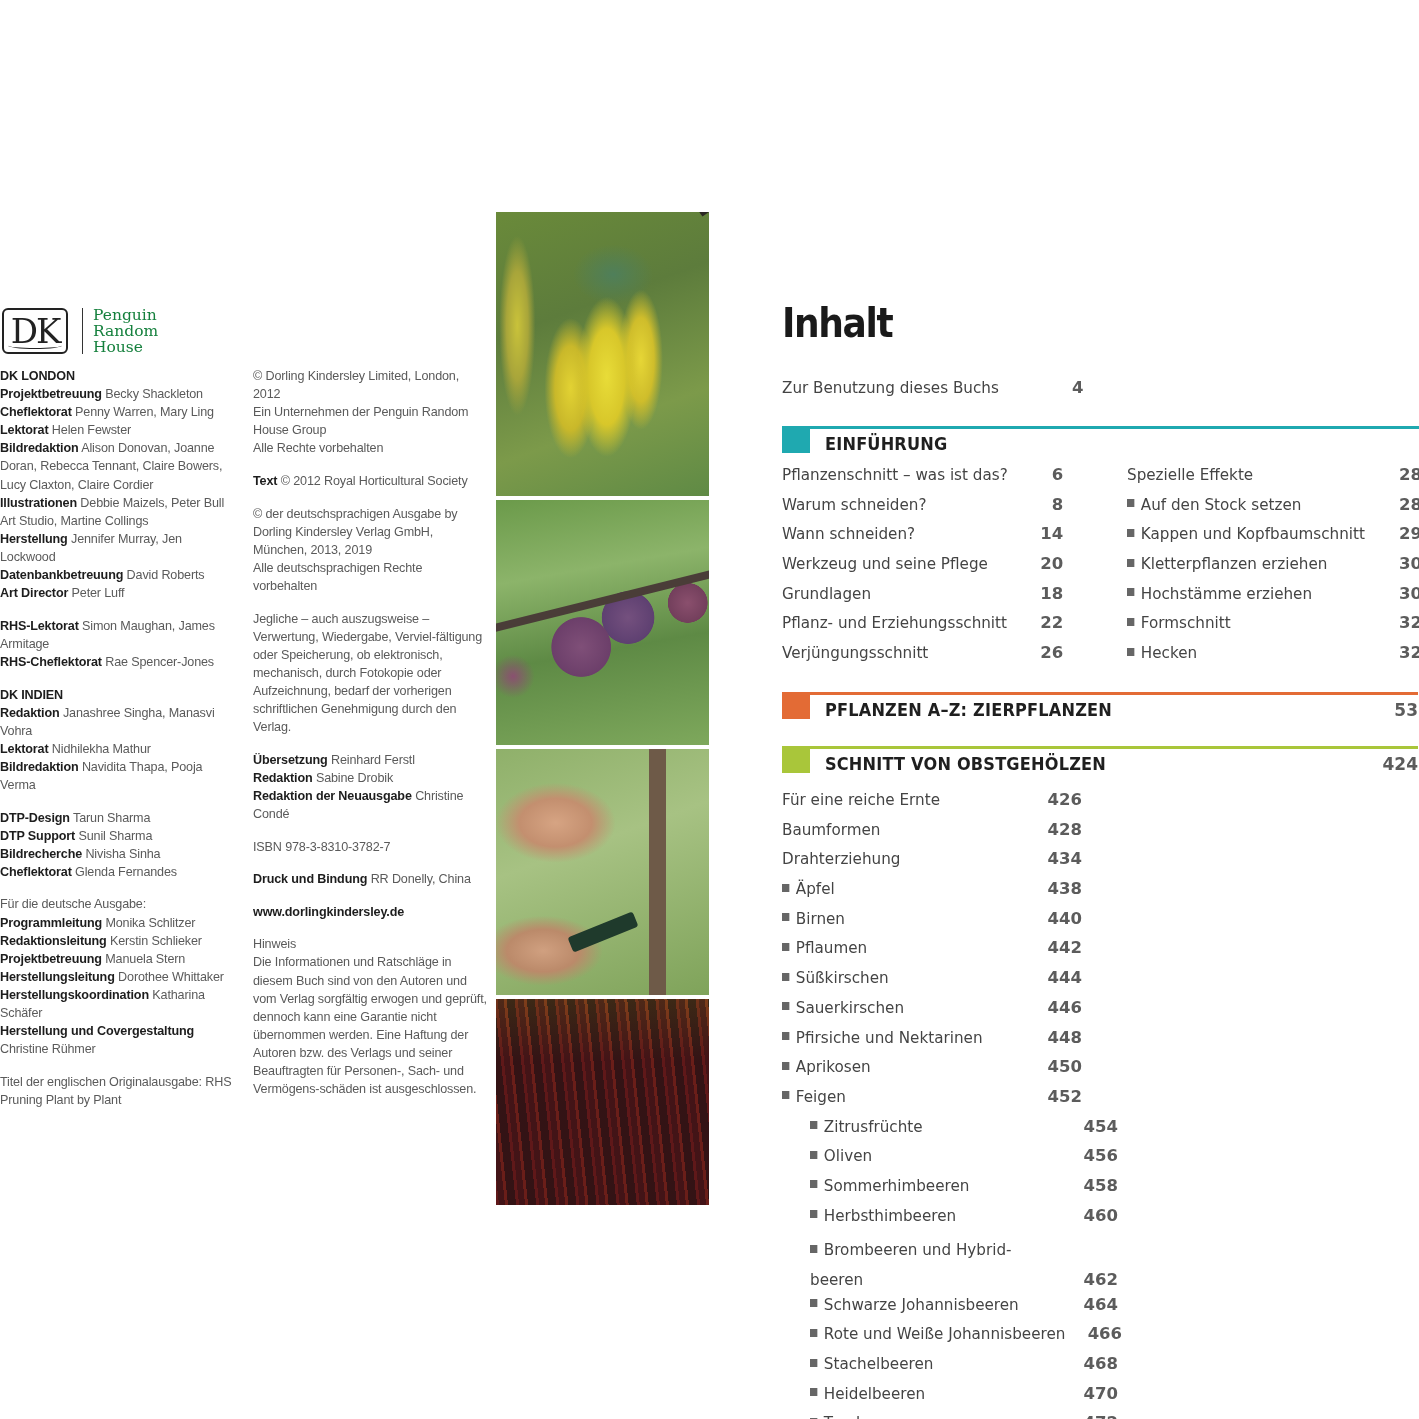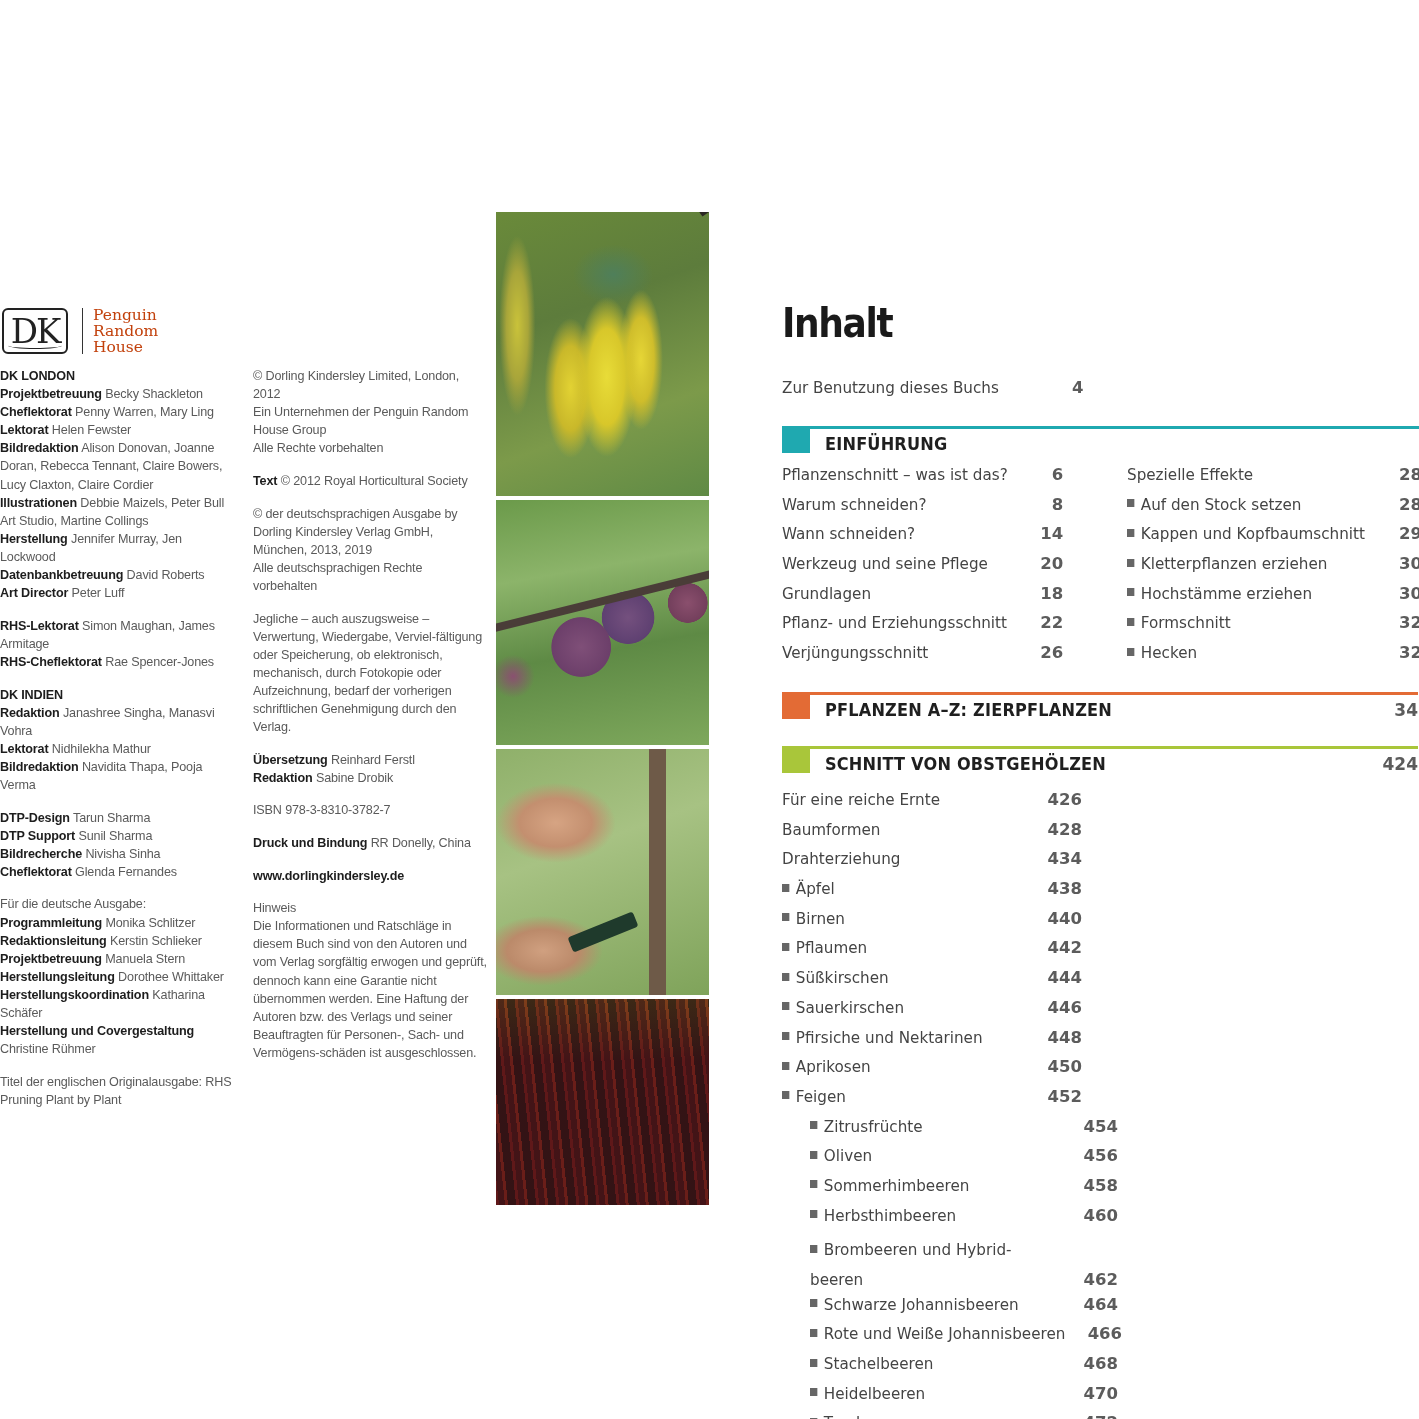--- a/index.html
+++ b/index.html
@@ -3,21 +3,21 @@
 <meta charset="utf-8">
 <style>
   html, body { margin:0; padding:0; background:#ffffff; }
   body { width:1419px; height:1419px; position:relative; overflow:hidden; font-family:"Liberation Sans", sans-serif; color:#555; }
 
   
   .logo { position:absolute; left:2px; top:305px; width:170px; height:52px; display:flex; align-items:center; }
   .dk-box { width:66px; height:46px; border:2px solid #222; border-radius:6px; display:flex; align-items:center; justify-content:center; font-family:"DejaVu Serif", serif; font-size:34px; color:#222; letter-spacing:-2px; position:relative; box-sizing:border-box; }
   .dk-box:before { content:""; position:absolute; left:4px; right:4px; bottom:3px; height:6px; border-bottom:1px solid #222; border-radius:0 0 50% 50%; }
   .logo-sep { width:1px; height:46px; background:#333; margin:0 10px 0 14px; }
-  .prh { font-family:"DejaVu Serif", serif; font-size:15.5px; line-height:16px; color:#c2410c; }
+  .prh { font-family:"DejaVu Serif", serif; font-size:15.5px; line-height:16px; color:#15803d; }
 
   .col { position:absolute; font-size:12.6px; line-height:18.1px; color:#5a5a5a; letter-spacing:-0.15px; }
   .col b { color:#1d1d1d; font-weight:bold; }
   .col .blk { margin-bottom:14.5px; }
   .col1 { left:0; top:367px; width:232px; }
   .col2 { left:253px; top:367px; width:236px; }
 
   
   .photos { position:absolute; left:496px; top:212px; width:213px; }
   .photo { width:213px; position:relative; overflow:hidden; margin-bottom:4px; }
@@ -139,20 +139,21 @@
     <div class="blk">
       <div><span>© der deutschsprachigen Ausgabe by Dorling Kindersley Verlag GmbH, München, 2013, 2019</span></div>
       <div><span>Alle deutschsprachigen Rechte vorbehalten</span></div>
     </div>
     <div class="blk">
       <div><span>Jegliche – auch auszugsweise – Verwertung, Wiedergabe, Verviel-fältigung oder Speicherung, ob elektronisch, mechanisch, durch Fotokopie oder Aufzeichnung, bedarf der vorherigen schriftlichen Genehmigung durch den Verlag.</span></div>
     </div>
     <div class="blk">
       <div><b>Übersetzung</b> <span>Reinhard Ferstl</span></div>
       <div><b>Redaktion</b> <span>Sabine Drobik</span></div>
+      <div><b>Redaktion der Neuausgabe</b> <span>Christine Condé</span></div>
     </div>
     <div class="blk">
       <div><span>ISBN 978-3-8310-3782-7</span></div>
     </div>
     <div class="blk">
       <div><b>Druck und Bindung</b> <span>RR Donelly, China</span></div>
     </div>
     <div class="blk">
       <div><b>www.dorlingkindersley.de</b> </div>
     </div>
@@ -244,21 +245,21 @@
           <span class="t"><span class="bullet"></span><span>Hecken</span></span>
           <span class="n">32</span>
         </div>
       </div>
     </div>
 
   <div class="sec" style="top:394px;">
     <div class="line" style="background:#e36b35;"></div>
     <div class="sq" style="background:#e36b35;"></div>
     <span class="lbl">PFLANZEN A–Z:  ZIERPFLANZEN</span>
-    <span class="pg">34</span>
+    <span class="pg">53</span>
   </div>
 
   <div class="sec" style="top:448px;">
     <div class="line" style="background:#a9c63a;"></div>
     <div class="sq" style="background:#a9c63a;"></div>
     <span class="lbl">SCHNITT VON OBSTGEHÖLZEN</span>
     <span class="pg">424</span>
   </div>
   <div class="twocol" style="top:492px;flex-direction:column;" id="sec2">
       <div class="c">

